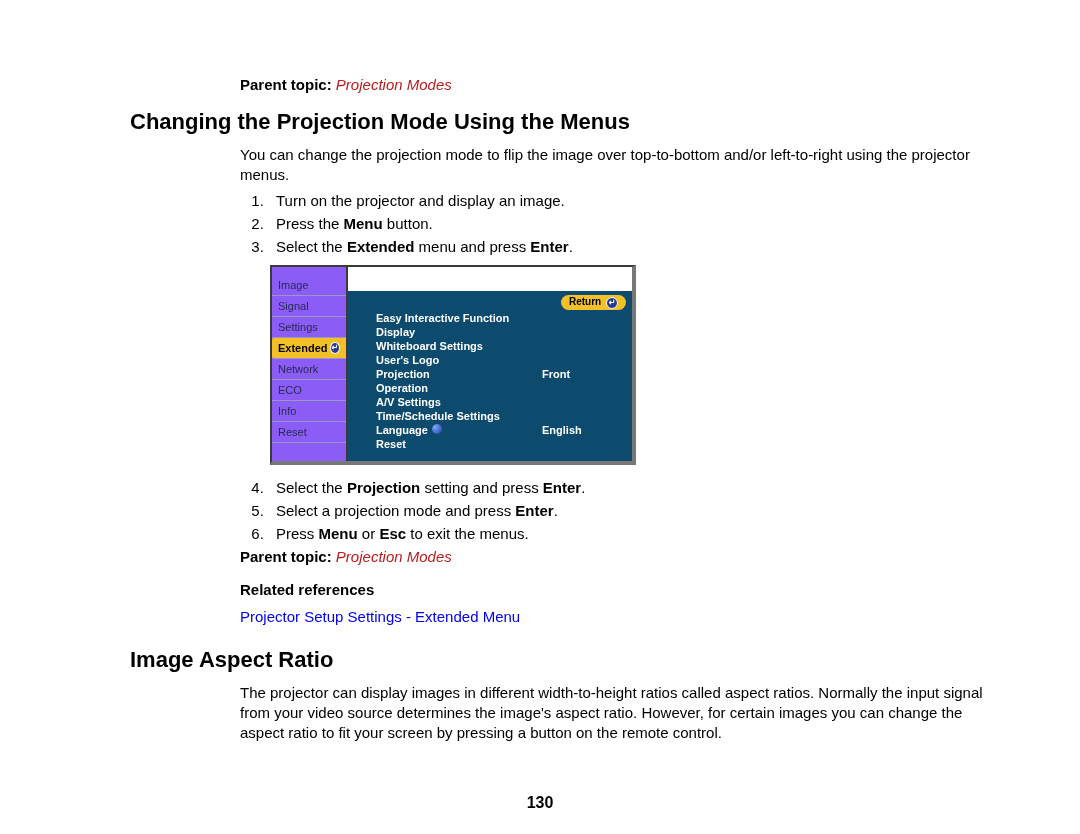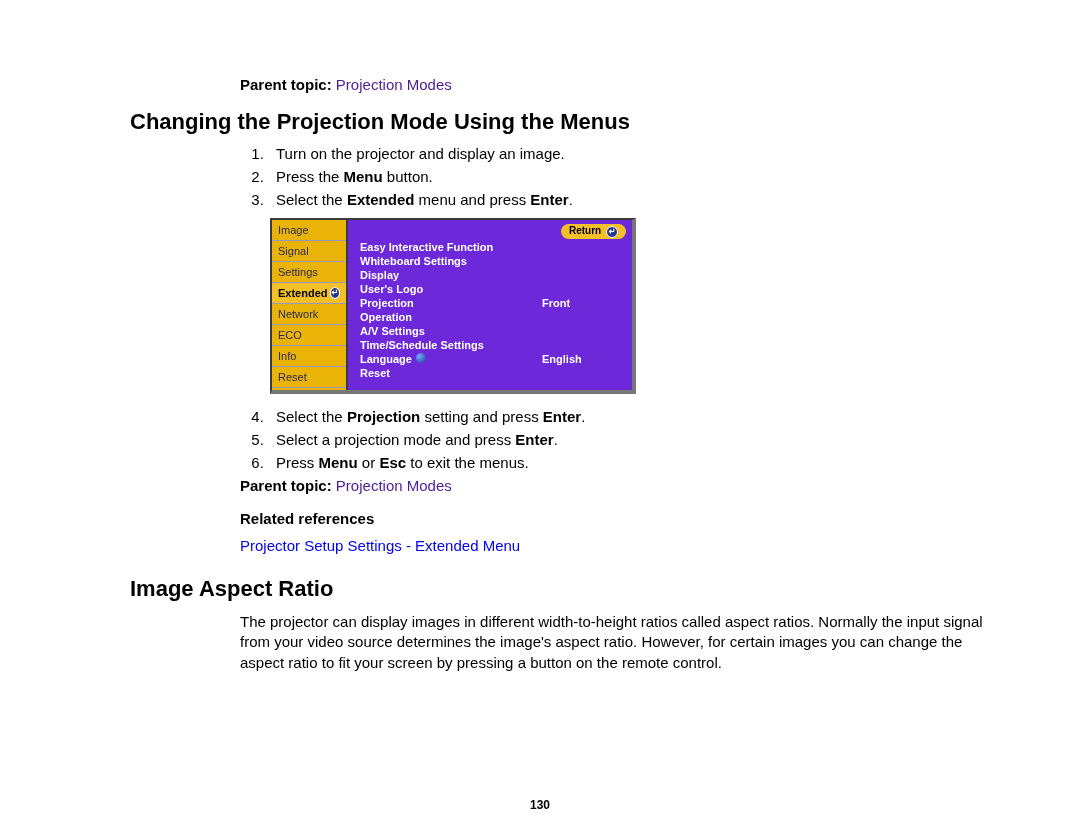--- a/index.html
+++ b/index.html
@@ -15,21 +15,21 @@
     height: 834px;
     position: relative;
     padding: 76px 80px 0 130px;
     box-sizing: border-box;
   }
   .parent-topic {
     margin-left: 110px;
     margin-bottom: 16px;
   }
   .parent-topic .label { font-weight: bold; }
-  .parent-topic .link { color: #4c1d95; }
+  .parent-topic .link { color: #b91c1c; font-style: italic; }
   h2.section-heading {
     font-size: 22px;
     font-weight: bold;
     margin: 0 0 10px 0;
   }
   .body-text {
     margin-left: 110px;
     line-height: 1.35;
     margin-bottom: 6px;
   }
@@ -47,63 +47,65 @@
   h1.big-heading {
     font-size: 22px;
     font-weight: bold;
     margin: 22px 0 10px 0;
   }
   .page-number {
     position: absolute;
     bottom: 22px;
     left: 0; right: 0;
     text-align: center;
-    font-size: 12px;
+    font-size: 16px;
     font-weight: bold;
   }
 
   
   .proj-menu {
     margin: 10px 0 14px 140px;
     width: 360px;
     border: 2px solid #3a3a3a;
     border-right: 4px solid #777;
     border-bottom: 4px solid #777;
     display: flex;
     font-family: "Arial", sans-serif;
     font-size: 11px;
     position: relative;
   }
   .proj-nav {
     width: 74px;
-    background: #eab308;
+    background: #8b5cf6;
     border-right: 2px solid #3a3a3a;
     display: flex;
     flex-direction: column;
+    padding-top: 8px;
   }
   .proj-nav .tab {
     padding: 4px 6px;
     color: #2a2a55;
     border-bottom: 1px solid #9a96c4;
   }
   .proj-nav .tab.sel {
     background: #f4c028;
     color: #000;
     font-weight: bold;
     border-radius: 2px 0 0 2px;
     display: flex;
     justify-content: space-between;
     align-items: center;
   }
   .proj-main {
     flex: 1;
-    background: #6d28d9;
+    background: #0c4a6e;
     color: #fff;
-    padding: 6px 10px 10px 12px;
+    padding: 6px 10px 10px 28px;
     position: relative;
+    margin-top: 24px;
   }
   .return-btn {
     position: absolute;
     top: 4px; right: 6px;
     background: #f4c028;
     color: #000;
     font-weight: bold;
     font-size: 10px;
     padding: 1px 8px;
     border-radius: 8px;
@@ -137,20 +139,21 @@
 <div class="page">
 
   <div class="parent-topic">
     <span class="label">Parent topic:</span>
     <span> </span>
     <span class="link">Projection Modes</span>
   </div>
 
   <h2 class="section-heading">Changing the Projection Mode Using the Menus</h2>
 
+  <div class="body-text">You can change the projection mode to flip the image over top-to-bottom and/or left-to-right using the projector menus.</div>
 
   <ol class="steps" id="steps-top">
       <li>Turn on the projector and display an image.</li>
       <li>Press the <span class="bold">Menu</span> button.</li>
       <li>Select the <span class="bold">Extended</span> menu and press <span class="bold">Enter</span>.</li>
     </ol>
 
   <div class="proj-menu">
     <div class="proj-nav" id="proj-nav">
         <div class="tab">Image</div>
@@ -170,25 +173,25 @@
         <span>Return</span>
         <span class="enter-dot">↵</span>
       </div>
       <div style="height:14px"></div>
       <div id="proj-rows">
           <div class="proj-row">
             <span class="k">Easy Interactive Function</span>
             <span class="v"></span>
           </div>
           <div class="proj-row">
+            <span class="k">Display</span>
+            <span class="v"></span>
+          </div>
+          <div class="proj-row">
             <span class="k">Whiteboard Settings</span>
-            <span class="v"></span>
-          </div>
-          <div class="proj-row">
-            <span class="k">Display</span>
             <span class="v"></span>
           </div>
           <div class="proj-row">
             <span class="k">User's Logo</span>
             <span class="v"></span>
           </div>
           <div class="proj-row">
             <span class="k">Projection</span>
             <span class="v">Front</span>
           </div>

